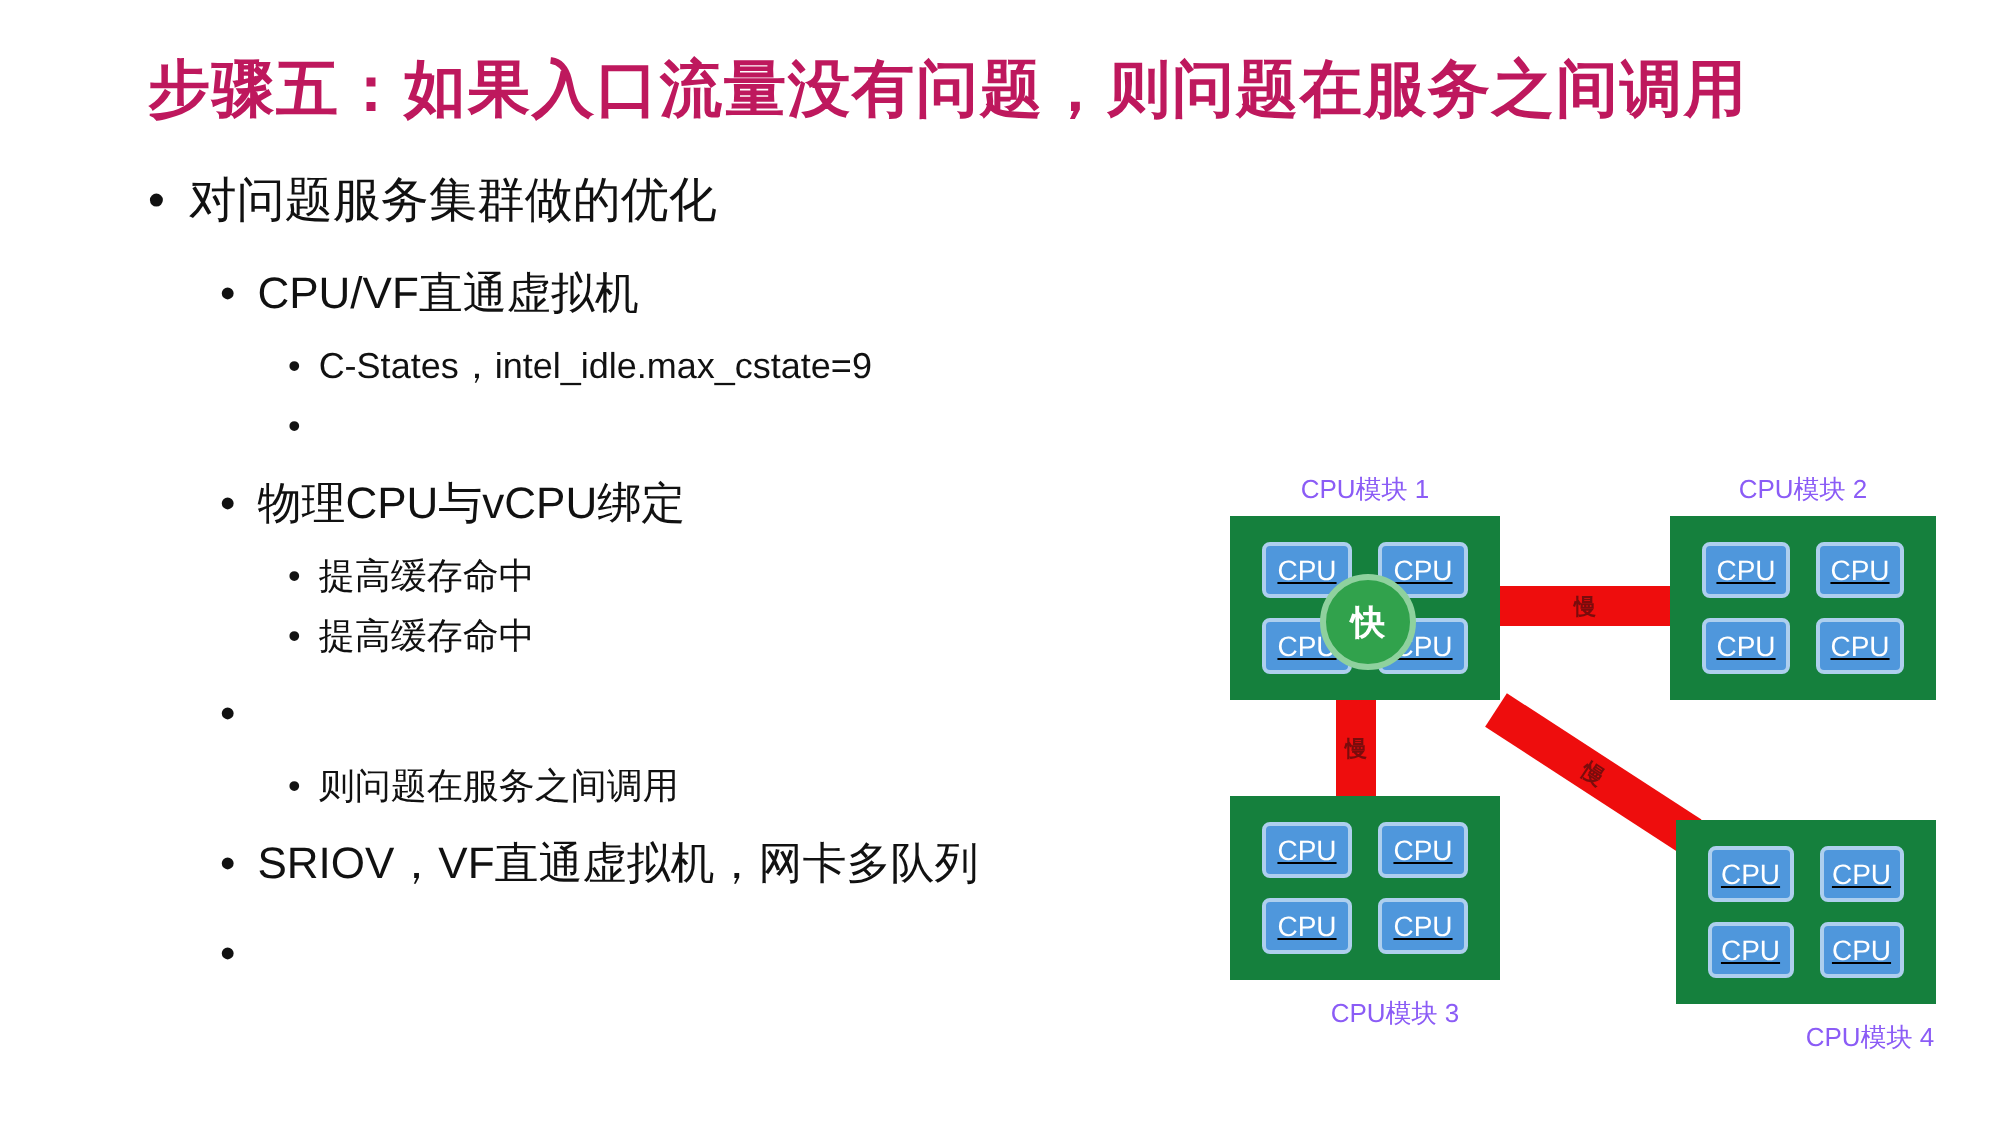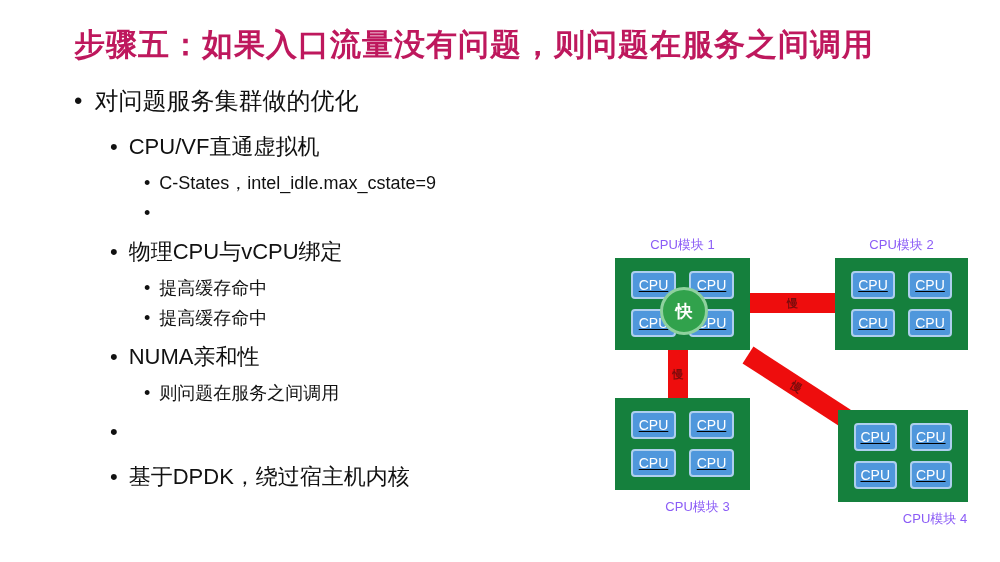--- a/index.html
+++ b/index.html
@@ -92,32 +92,31 @@
     <div class="b lvl3">
       <span class="marker">•</span>
       <span class="btext">提高缓存命中</span>
     </div>
     <div class="b lvl3">
       <span class="marker">•</span>
       <span class="btext">提高缓存命中</span>
     </div>
     <div class="b lvl2">
       <span class="marker">•</span>
-      <span class="btext">NUMA亲和性</span>
     </div>
     <div class="b lvl3">
       <span class="marker">•</span>
       <span class="btext">则问题在服务之间调用</span>
     </div>
     <div class="b lvl2">
       <span class="marker">•</span>
+      <span class="btext">SRIOV，VF直通虚拟机，网卡多队列</span>
     </div>
     <div class="b lvl2">
       <span class="marker">•</span>
-      <span class="btext">基于DPDK，绕过宿主机内核</span>
     </div>
   </div>
 
   <div class="diagram">
 
     <div class="link link-h">
       <span class="slow">慢</span>
     </div>
     <div class="link link-v">
       <span class="slow">慢</span>

